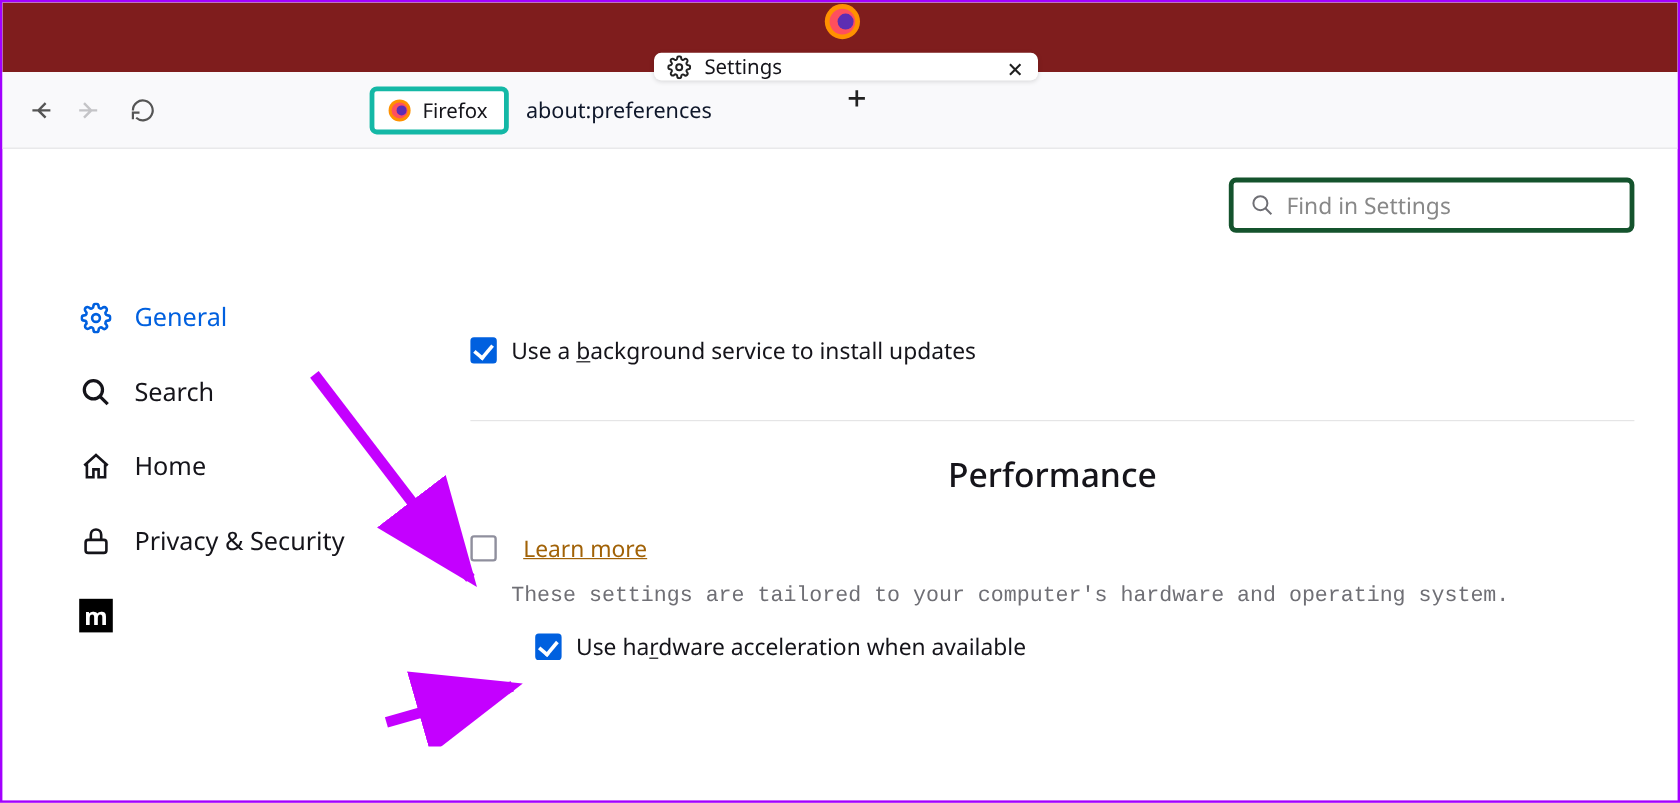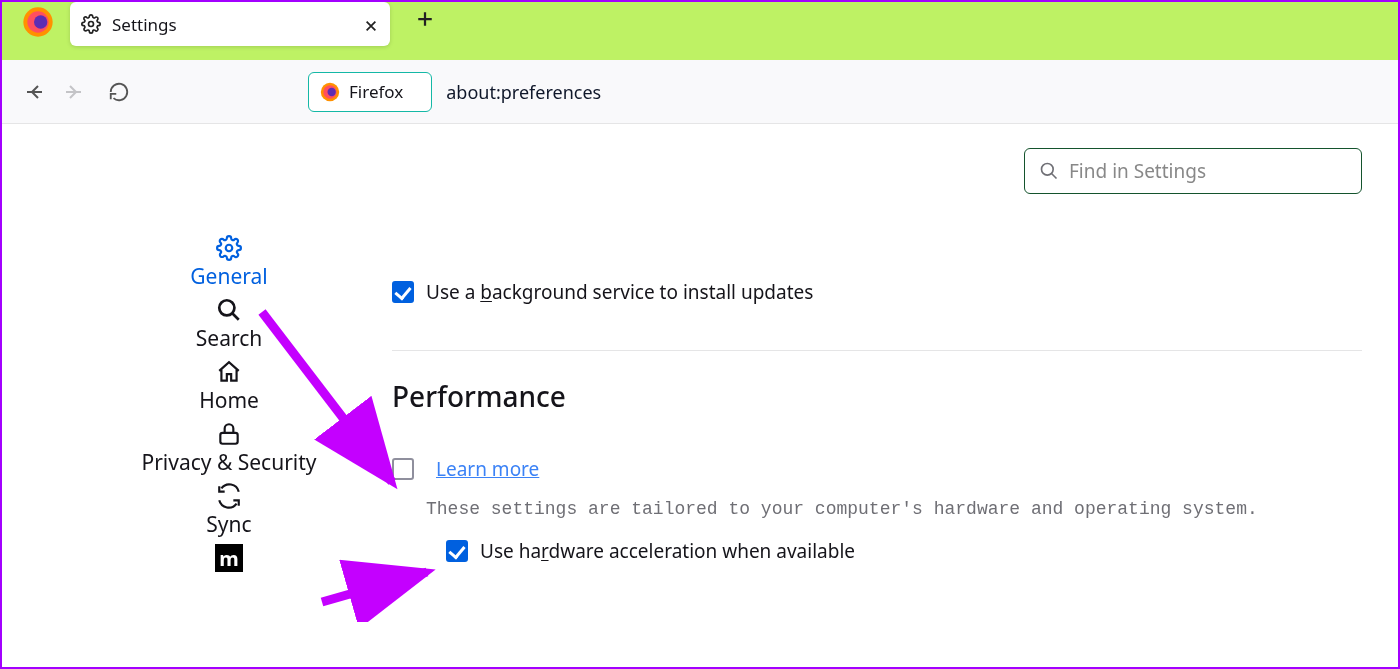--- a/index.html
+++ b/index.html
@@ -1,79 +1,80 @@
 <!DOCTYPE html>
 <html><head>
 <meta charset="utf-8">
 <style>
   * { box-sizing: border-box; margin: 0; padding: 0; }
   html, body { width: 1400px; height: 669px; font-family: "Segoe UI", system-ui, sans-serif; }
   body { border: 2px solid #a300ff; background: #fff; overflow: hidden; position: relative; }
 
   
   .tabstrip {
-    height: 58px; background: #bef264; display: flex; align-items: flex-start;
+    height: 58px; background: #7f1d1d; display: flex; align-items: center;
     padding-left: 10px;
+    flex-direction: column;
   }
   .app-icon { width: 40px; height: 40px; margin: 0 12px 10px 6px; display:flex; align-items:center; justify-content:center; }
   .tab {
     background: #fff; border-radius: 6px; height: 44px; min-width: 320px;
     margin-bottom: 6px; display: flex; align-items: center; padding: 0 10px;
     box-shadow: 0 1px 4px rgba(0,0,0,.15);
   }
   .tab .gear { width: 22px; height: 22px; display:flex; align-items:center; justify-content:center; color:#222; }
   .tab .title { flex: 1; padding-left: 10px; font-size: 17px; color:#15141a; }
   .tab .close { width: 16px; height: 16px; color:#222; cursor:pointer; }
   .new-tab { width: 34px; height: 34px; margin: 0 0 10px 18px; display:flex; align-items:center; justify-content:center; color:#222; }
 
   
   .toolbar {
     height: 64px; background: #f9f9fb; border-bottom: 1px solid #e5e5e6;
     display: flex; align-items: center; padding: 0 14px;
   }
   .nav-btn { width: 38px; height: 38px; display:flex; align-items:center; justify-content:center; color:#555; }
   .nav-btn.disabled { color:#c4c4c7; }
   .addr-chip {
-    margin-left: 170px; height: 40px; background:#fff; border:1px solid #14b8a6;
-    border-radius:6px; display:flex; align-items:center; padding:0 28px 0 10px;
+    margin-left: 170px; height: 40px; background:#fff; border:4px solid #14b8a6;
+    border-radius:6px; display:flex; align-items:center; padding:0 14px 0 10px;
   }
   .addr-chip .fx { width:22px; height:22px; display:flex; align-items:center; justify-content:center; margin-right:8px; }
   .addr-chip .chip-label { font-size:17px; color:#15141a; }
   .url { margin-left: 14px; font-size: 18px; color:#0f172a; }
 
   
   .page { display:flex; height: calc(669px - 58px - 64px - 4px); }
   .sidebar { width: 390px; padding: 110px 0 0 64px; }
-  .side-item { display:flex; align-items:center; height:62px; font-size:21px; color:#15141a; cursor:pointer;flex-direction:column; }
+  .side-item { display:flex; align-items:center; gap:18px; height:62px; font-size:21px; color:#15141a; cursor:pointer; }
   .side-item.active { color:#0060df; }
   .side-item .sicon { width:28px; height:28px; display:flex; align-items:center; justify-content:center; }
   .side-item.active .sicon { color:#0060df; }
   .mozilla-badge { background:#000; color:#fff; font-weight:700; font-size:20px; width:28px; height:28px; display:flex; align-items:center; justify-content:center; }
 
   .content { flex:1; padding: 24px 36px 0 0; position:relative; }
   .search-box {
     position:absolute; right:36px; top:24px; width:338px; height:46px;
-    border:1px solid #14532d; border-radius:6px; display:flex; align-items:center;
+    border:4px solid #14532d; border-radius:6px; display:flex; align-items:center;
     padding:0 14px; color:#888; font-size:19px; background:#fff;
   }
   .search-box svg { margin-right:10px; color:#6f6f75; }
 
   .body-inner { padding-top: 130px; }
 
   .check-row { display:flex; align-items:center; gap:12px; font-size:19px; color:#15141a; min-height: 28px; }
   .check-row.sub { margin-left: 54px; }
   .cbox { width:22px; height:22px; border-radius:3px; border:2px solid #8f8f9d; position:relative; flex:0 0 22px; cursor:pointer; }
   .cbox.checked { background:#0060df; border-color:#0060df; }
   .cbox.checked::after { content:""; position:absolute; left:4px; top:1px; width:7px; height:12px; border:solid #fff; border-width:0 3px 3px 0; transform: rotate(40deg); }
 
   hr.sep { border:none; border-top:1px solid #e5e5e6; margin: 44px 0 26px 0; }
 
-  .section-title { font-size:28px; font-weight:500; color:#15141a; margin-bottom: 40px; }
-
-  .learn-more { color:#3b82f6; text-decoration:underline; font-size:19px; margin-left:10px; cursor:pointer; }
+  .section-title { font-size:28px; font-weight:500; color:#15141a; margin-bottom: 28px; text-align: center; }
+
+  .learn-more { color:#a16207; text-decoration:underline; font-size:19px; margin-left:10px; cursor:pointer; }
   .hint { color:#6f6f75; font-size:18px; margin: 16px 0 18px 34px; font-family: Liberation Mono, monospace; }
 
   .u { text-decoration: underline; text-underline-offset: 2px; }
 
   
   .arrow { position:absolute; pointer-events:none; }
 </style>
 </head>
 <body>
 
@@ -165,28 +166,20 @@
       <span>Home</span>
     </div>
     <div class="side-item">
       <span class="sicon">
         <svg viewBox="0 0 24 24" width="26" height="26" fill="none" stroke="currentColor" stroke-width="2">
             <rect x="4" y="11" width="16" height="10" rx="2"></rect>
             <path d="M8 11V7a4 4 0 1 1 8 0v4"></path>
           </svg>
       </span>
       <span>Privacy &amp; Security</span>
-    </div>
-    <div class="side-item">
-      <span class="sicon">
-        <svg viewBox="0 0 24 24" width="26" height="26" fill="none" stroke="currentColor" stroke-width="2">
-            <path d="M21 8a9 9 0 0 0-16-3M3 3v5h5M3 16a9 9 0 0 0 16 3M21 21v-5h-5"></path>
-          </svg>
-      </span>
-      <span>Sync</span>
     </div>
     <div class="side-item">
       <span class="sicon mozilla-badge">m</span>
     </div>
   </div>
 
   <div class="content">
     <div class="search-box">
       <svg viewBox="0 0 24 24" width="20" height="20" fill="none" stroke="currentColor" stroke-width="2">
           <circle cx="10" cy="10" r="7"></circle>

